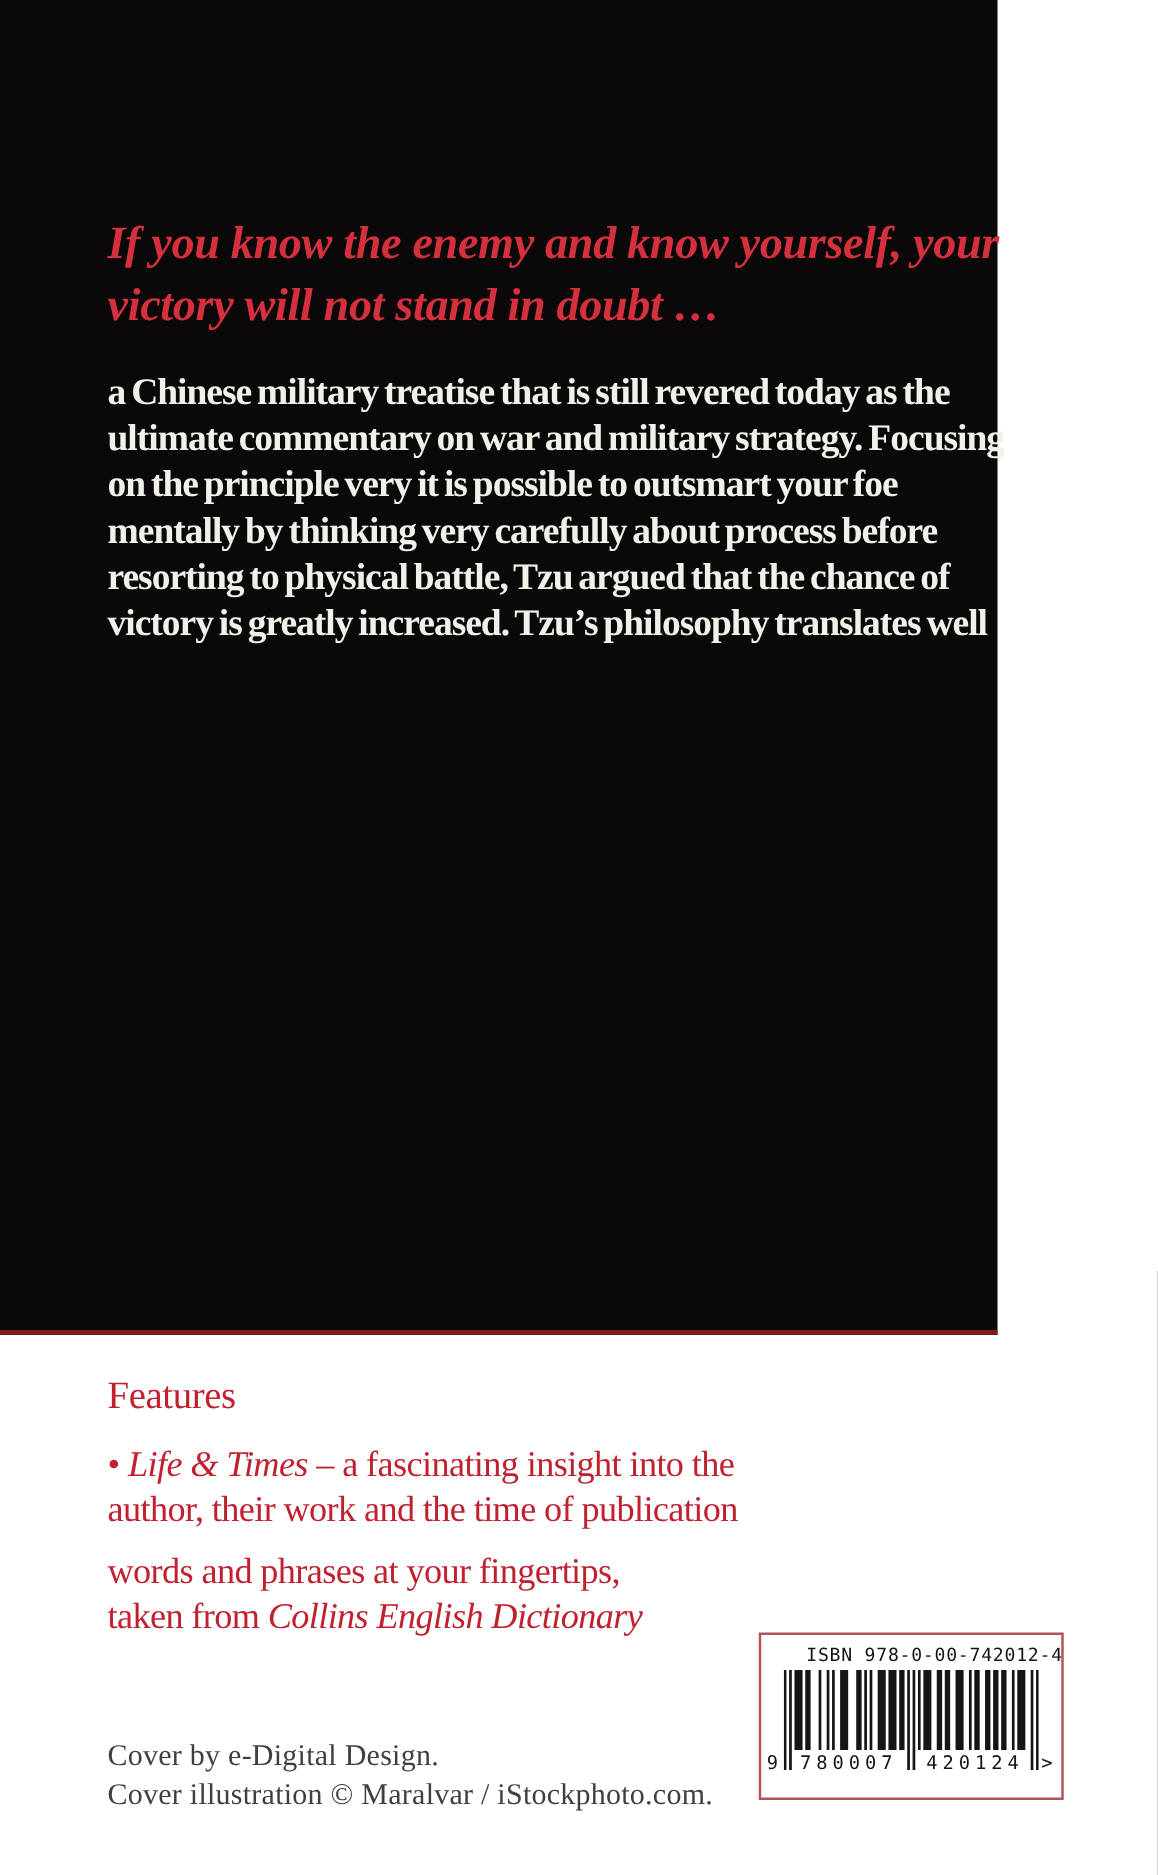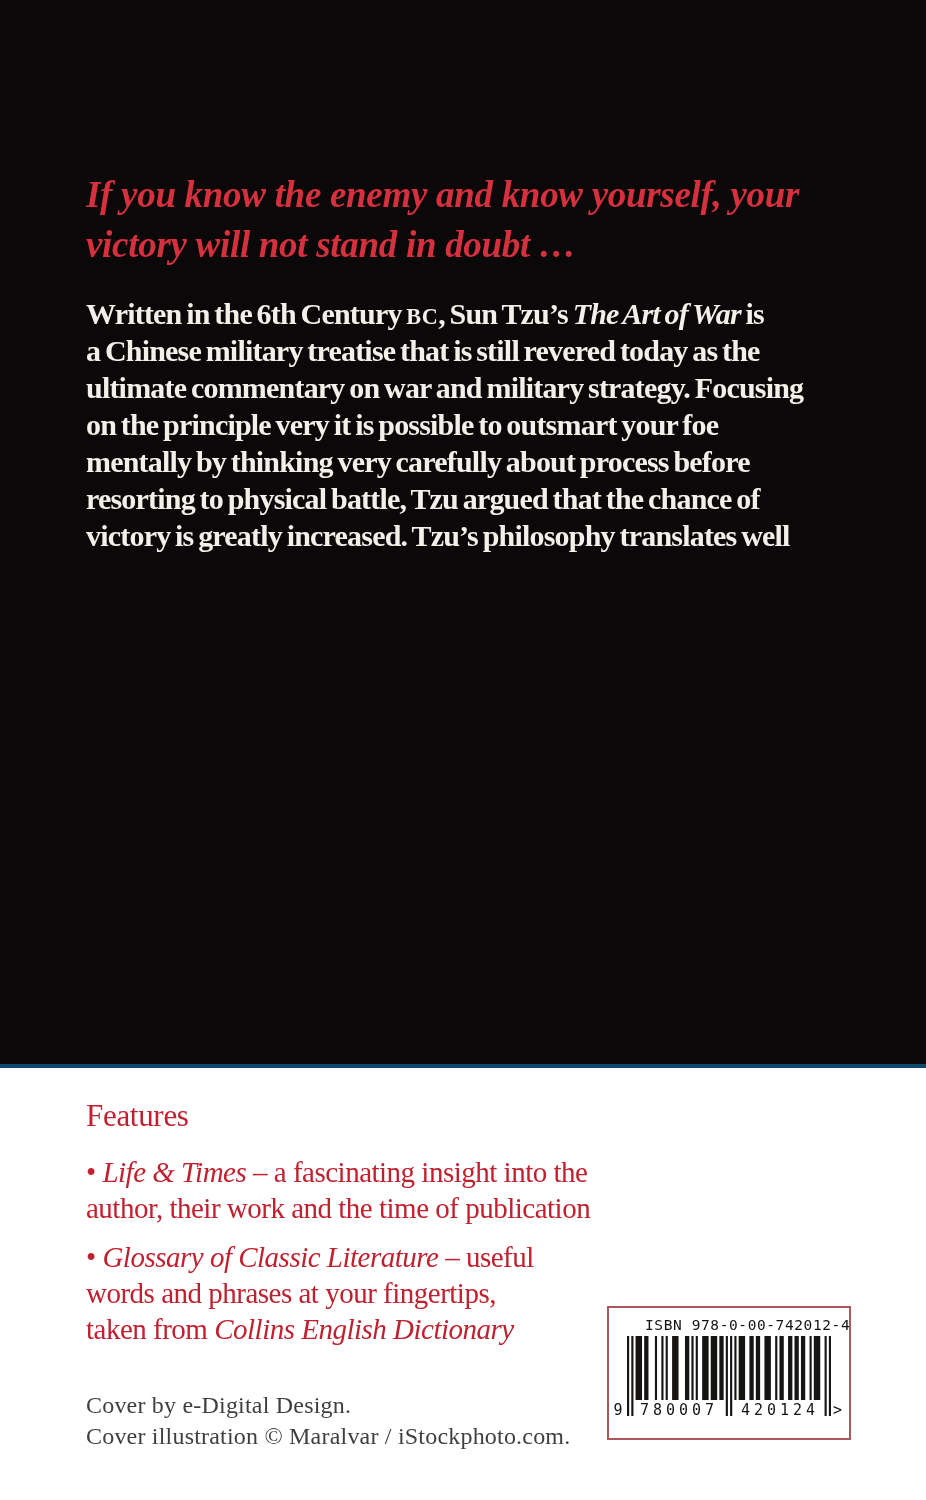--- a/index.html
+++ b/index.html
@@ -12,24 +12,24 @@
     height: 1500px;
     margin: 0 auto;
     background: #ffffff;
     overflow: hidden;
   }
 
   
   .black-section {
     position: absolute;
     left: 0; top: 0;
-    width: 926px;
+    width: 798px;
     height: 1068px;
     background: var(--bg-black, #0a0808);
-    border-bottom: 4px solid #0c4a6e;
+    border-bottom: 4px solid #7f1d1d;
   }
 
   .quote {
     position: absolute;
     left: 86px;
     top: 170px;
     width: 800px;
     color: var(--quote-red, #d5303e);
     font-size: 37px;
     font-weight: bold;
@@ -138,41 +138,39 @@
 <body>
 
 <div class="cover">
 
   <div class="black-section">
     <div class="quote">
         <div class="line"><span>If you know the enemy and know yourself, your</span></div>
         <div class="line"><span>victory will not stand in doubt …</span></div>
       </div>
     <div class="synopsis">
-        <div class="line"><span>Written in the 6th Century </span><span class="sc">BC</span><span>, Sun Tzu’s </span><span class="it">The Art of War</span><span> is</span></div>
         <div class="line"><span>a Chinese military treatise that is still revered today as the</span></div>
         <div class="line"><span>ultimate commentary on war and military strategy. Focusing</span></div>
         <div class="line"><span>on the principle very it is possible to outsmart your foe</span></div>
         <div class="line"><span>mentally by thinking very carefully about process before</span></div>
         <div class="line"><span>resorting to physical battle, Tzu argued that the chance of</span></div>
         <div class="line"><span>victory is greatly increased. Tzu’s philosophy translates well</span></div>
       </div>
   </div>
 
   <div class="white-section">
 
     <div class="features-heading">Features</div>
 
     <div class="bullet bullet-1">
         <div class="line"><span>• </span><span class="it">Life &amp; Times</span><span> – a fascinating insight into the</span></div>
         <div class="line"><span>author, their work and the time of publication</span></div>
       </div>
 
     <div class="bullet bullet-2">
-        <div class="line"><span>• </span><span class="it">Glossary of Classic Literature</span><span> – useful</span></div>
         <div class="line"><span>words and phrases at your fingertips,</span></div>
         <div class="line"><span>taken from </span><span class="it">Collins English Dictionary</span></div>
       </div>
 
     <div class="credits">
         <div class="line"><span>Cover by e-Digital Design.</span></div>
         <div class="line"><span>Cover illustration © Maralvar / iStockphoto.com.</span></div>
       </div>
 
     <div class="barcode-box">

